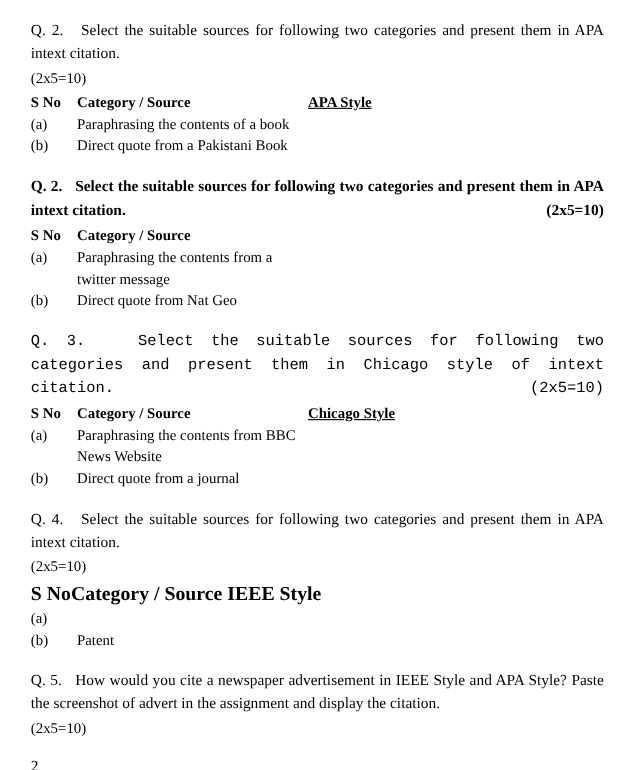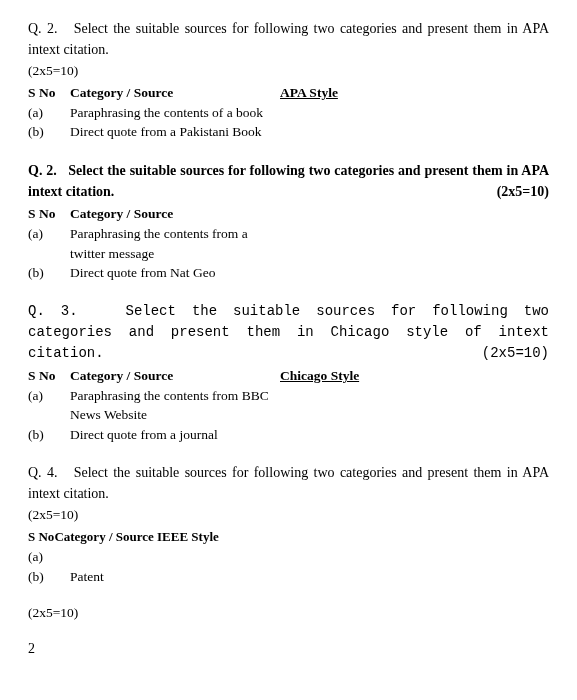--- a/index.html
+++ b/index.html
@@ -65,21 +65,21 @@
     }
     .row-style {
       flex: 1;
     }
     .q3-question {
       text-align: justify;
       line-height: 1.5;
       font-family: Liberation Mono, monospace;
     }
     .q4-header-combined {
-      font-size: 13px;
+      font-size: 18px;
       font-weight: bold;
       margin-bottom: 2px;
     }
     .page-number {
       font-size: 14px;
       margin-top: 4px;
     }
   </style>
 </head>
 <body>
@@ -172,16 +172,19 @@
     </div>
     <div class="table-row-item">
       <span class="row-sno">(b)</span>
       <span class="row-category">Patent</span>
       <span class="row-style"></span>
     </div>
   </div>
 </div>
 
 <div class="question-block">
+  <div class="question-text" style="text-align:justify; line-height:1.5;">
+    <span>Q. 5.</span>&nbsp;&nbsp;&nbsp;<span>How would you cite a newspaper advertisement in IEEE Style and APA Style? Paste the screenshot of advert in the assignment and display the citation.</span>
+  </div>
   <div class="marks">(2x5=10)</div>
 </div>
 
 <div class="page-number">2</div>
 
 </body></html>

